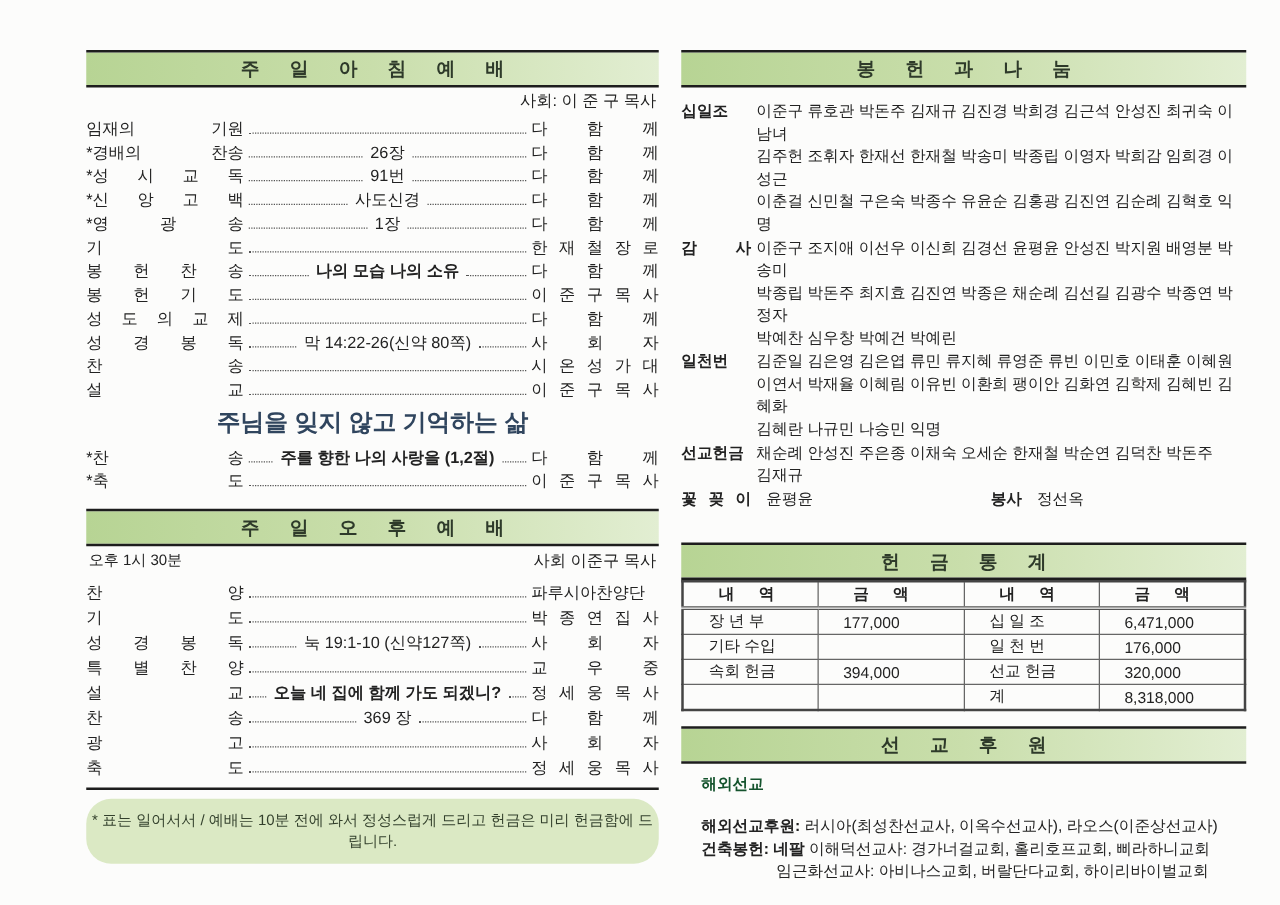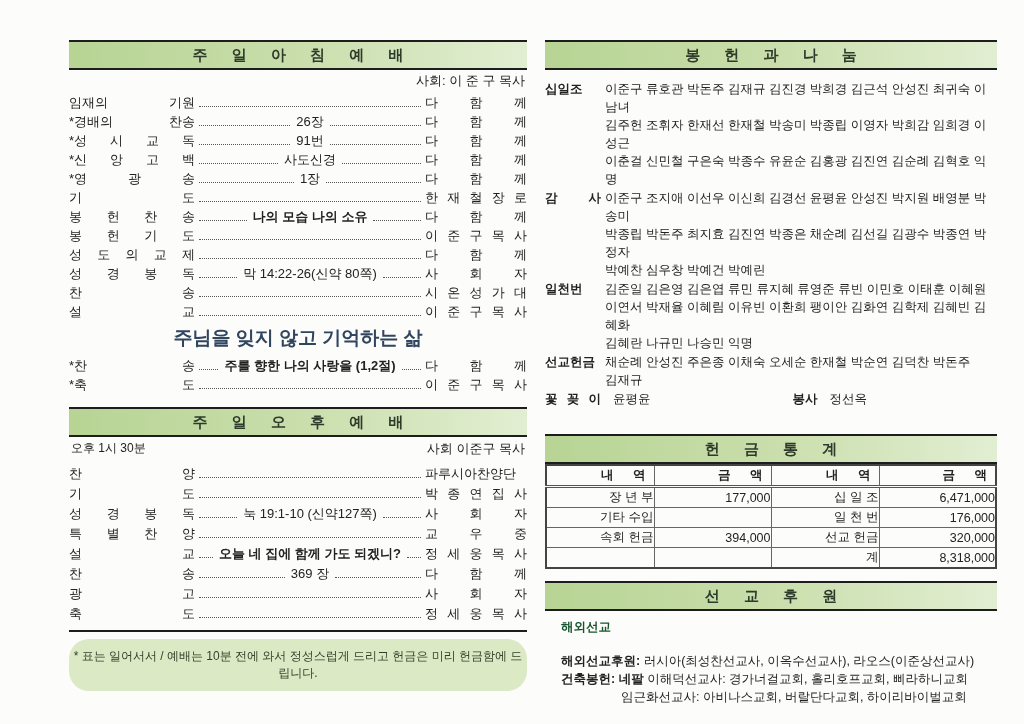--- a/index.html
+++ b/index.html
@@ -42,21 +42,21 @@
   .glabel{width:56px;flex-shrink:0;font-weight:bold;text-align:justify;text-align-last:justify;padding-right:4px;}
   .glines{flex:1;}
   .glines div:empty{display:none;}
   .flower-row{display:flex;font-size:12.5px;line-height:18px;margin-top:1px;}
   .flower-name{margin-left:8px;}
   .service-label{font-weight:bold;margin-left:142px;}
   .service-name{margin-left:12px;}
 
   .stats{margin-top:26px;}
   table{width:100%;border-collapse:collapse;font-size:12.5px;border:2px solid #444;}
-  th,td{border:1px solid #666;text-align:right;padding:1px 0;height:16px;}
+  th,td{border:1px solid #666;text-align:left;padding:1px 20px;height:16px;}
   th{font-weight:bold;letter-spacing:8px;text-indent:8px;border-bottom:3px double #555;}
   col.c1,col.c3{width:24%;} col.c2,col.c4{width:26%;}
 
   .mission{margin-top:12px;}
   .mission-body{font-size:12.5px;line-height:18px;padding:0 0 0 16px;}
   .mtitle{color:#14532d;font-weight:bold;margin:7px 0 16px;}
   .mline .mlabel{font-weight:bold;}
   .mbold{font-weight:bold;}
   .ind2{padding-left:60px;}
 </style>

